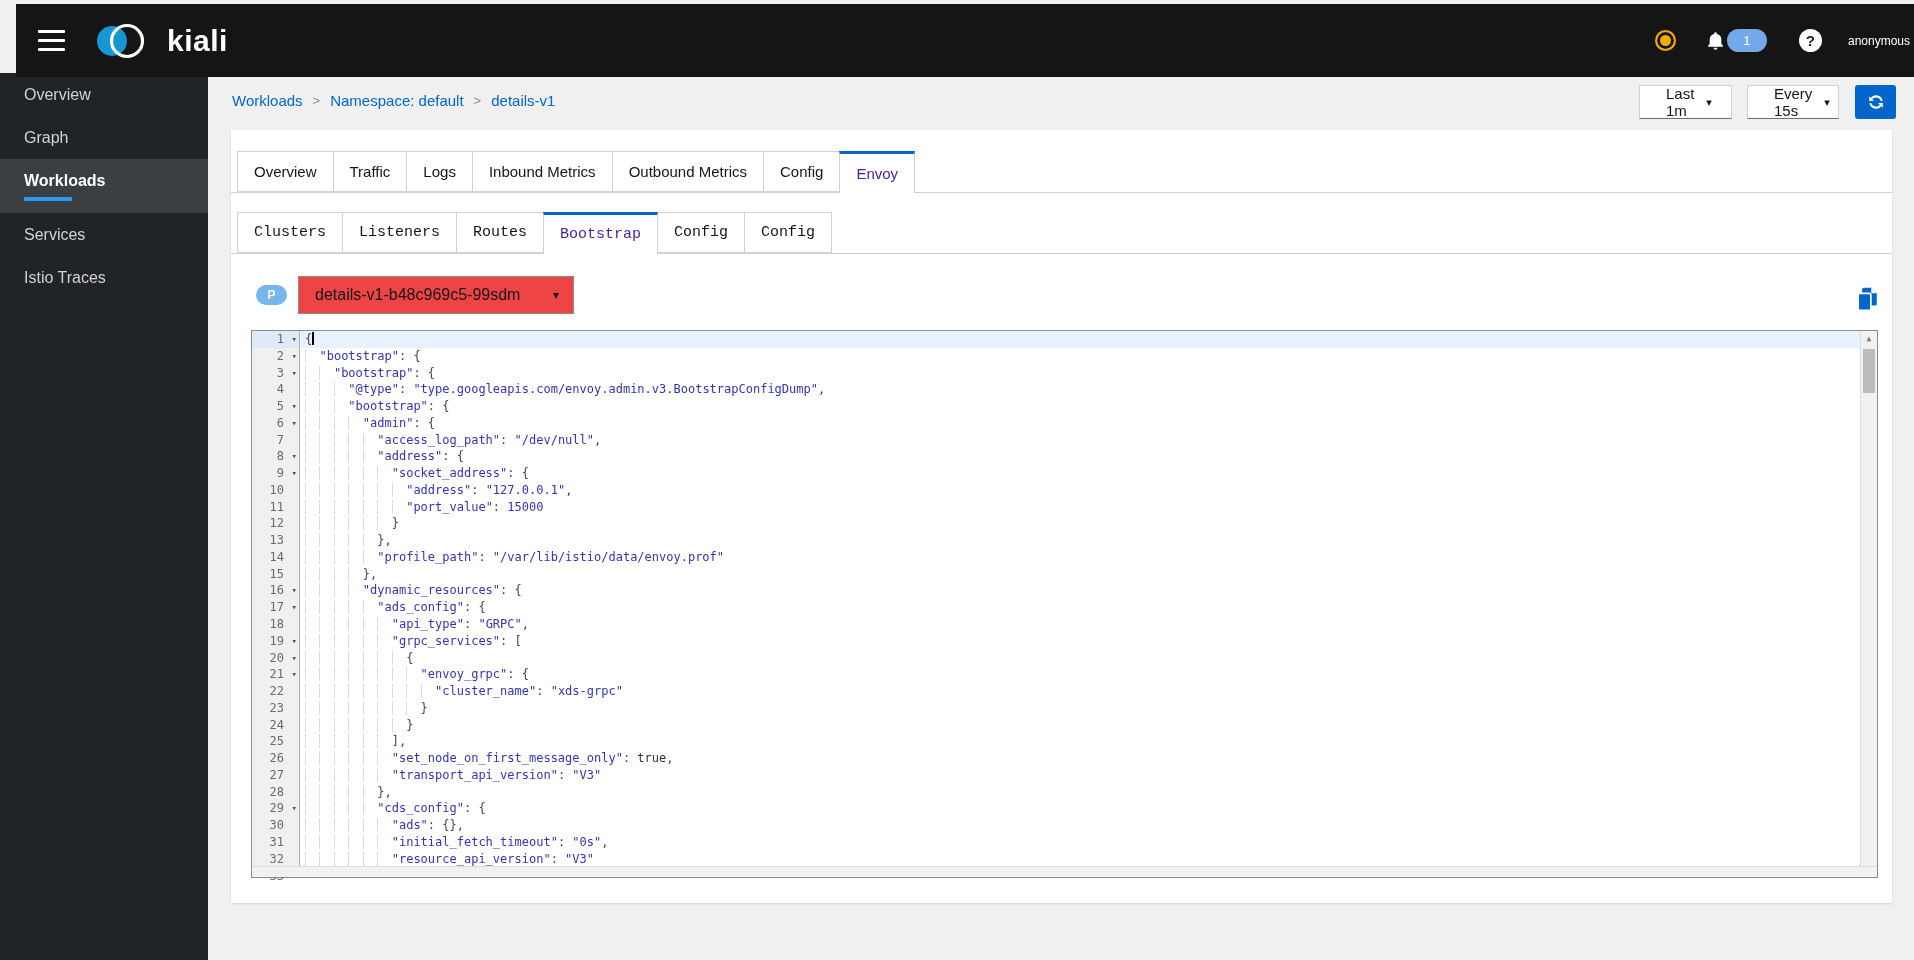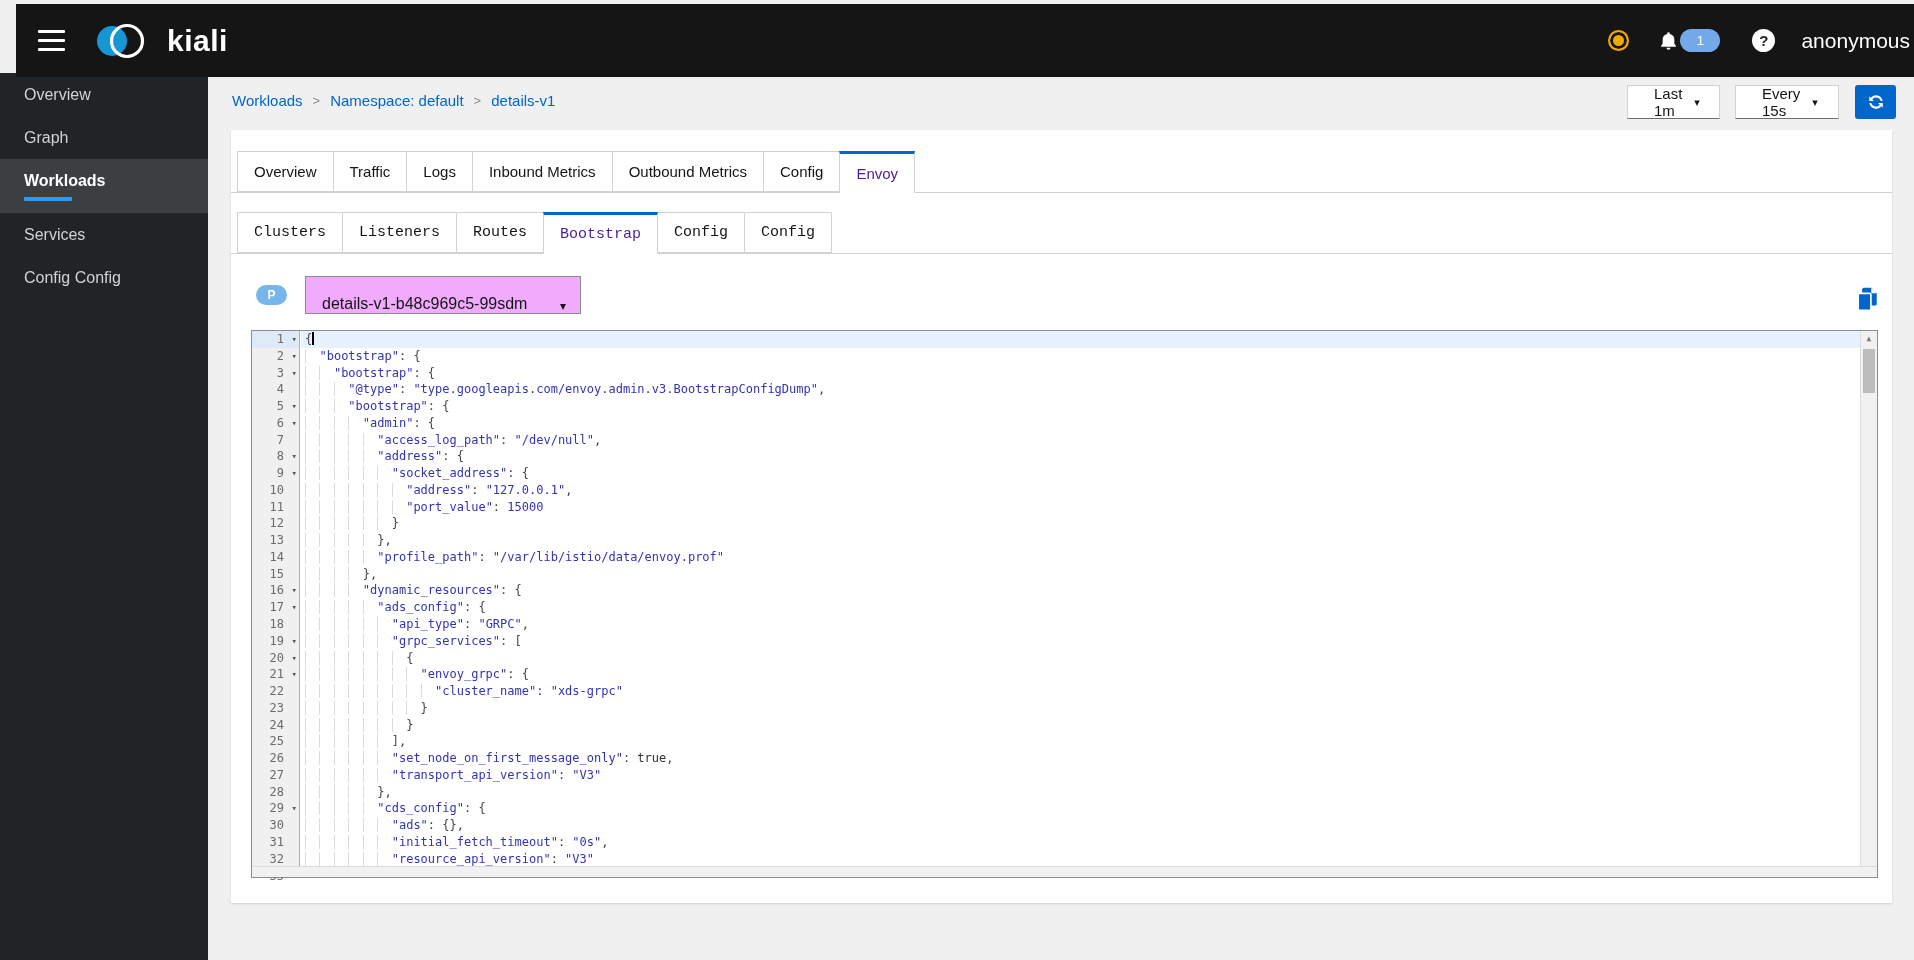--- a/index.html
+++ b/index.html
@@ -18,61 +18,61 @@
   .brand-text { color:#fff; font-size:30px; font-weight:bold; margin-left:8px; letter-spacing:.5px; }
   .mast-right { margin-left:auto; margin-right:20px; display:flex; align-items:center; }
   .status-dot { width:21px; height:21px; border-radius:50%; border:2px solid #f0ab00;
                 background:#f0ab00; box-shadow:inset 0 0 0 3px #151515; cursor:pointer; }
   .bell-wrap { display:flex; align-items:center; margin-left:30px; cursor:pointer; }
   .notif-badge { min-width:40px; height:23px; background:#73a9e8; border-radius:12px; color:#fff;
                  font-size:13px; display:flex; align-items:center; justify-content:center; margin-left:2px; }
   .help-btn { width:23px; height:23px; border-radius:50%; background:#fff; color:#1b1d21;
               font-weight:bold; font-size:15px; display:flex; align-items:center; justify-content:center;
               margin-left:32px; cursor:pointer; }
-  .user-label { color:#fff; font-size:21px; margin-left:26px; }
+  .user-label { color:#fff; font-size:12px; margin-left:26px; }
 
   
   .sidebar { position:absolute; left:0; top:73px; width:208px; height:887px; background:#212427; }
   .nav-item { padding:13px 10px 12px 24px; color:#d2d2d2; font-size:16px; cursor:pointer; }
   .nav-item.active { background:#3c3f42; color:#fff; font-weight:bold; }
   .nav-underline { width:48px; height:4px; background:#2b9af3; margin-top:7px; border-radius:1px; }
 
   
   .breadcrumb { position:absolute; left:232px; top:92px; font-size:15px; display:flex; align-items:center; }
   .crumb { color:#0066cc; text-decoration:none; cursor:pointer; }
   .crumb-sep { color:#8a8d90; margin:0 10px; font-size:13px; }
   .toolbar { position:absolute; top:85px; right:18px; display:flex; align-items:center; }
   .pf-select { height:34px; background:#fff; border:1px solid #d2d2d2; border-bottom-color:#6a6e73;
                display:flex; align-items:center; justify-content:space-between;
                font-size:15px; color:#151515; padding:0 26px; cursor:pointer; }
   .pf-select .caret { font-size:11px; color:#151515; margin-left:12px; }
   .sel-duration { width:93px; }
-  .sel-refresh  { width:104px; margin-left:15px; }
+  .sel-refresh  { width:92px; margin-left:15px; }
   .refresh-btn { width:41px; height:34px; background:#0066cc; border:none; border-radius:3px;
                  margin-left:16px; display:flex; align-items:center; justify-content:center; cursor:pointer; }
 
   
   .card { position:absolute; left:231px; top:130px; width:1661px; height:773px; background:#fff;
           box-shadow:0 1px 2px rgba(3,3,3,.12); }
 
   .tabbar { position:absolute; left:0; right:0; display:flex; align-items:flex-end;
             padding-left:6px; border-bottom:1px solid #d2d2d2; height:42px; }
   .tabbar1 { top:21px; } .tabbar2 { top:82px;font-family:Liberation Mono, monospace; }
   .tab { height:41px; border:1px solid #d2d2d2; background:#fff; color:#151515; font-size:15px;
          display:flex; align-items:center; padding:0 16px; cursor:pointer; position:relative; }
   .tab + .tab { margin-left:-1px; }
   .tab.active { border-top:3px solid #0066cc; border-bottom:none; color:#4c1d95;
                 height:42px; margin-bottom:-1px; z-index:2; background:#fff; }
 
   
   .pod-row { position:absolute; left:25px; top:146px; display:flex; align-items:center; }
   .pod-badge { min-width:31px; height:20px; border-radius:10px; background:#77b5ed; color:#fff;
                font-size:12px; font-weight:bold; display:flex; align-items:center; justify-content:center; }
-  .pod-select { margin-left:18px; width:276px; height:38px; background:#f0abfc; border:1px solid #8a8d90;
-                display:flex; align-items:flex-end; justify-content:space-between; padding:0 14px 0 16px;
+  .pod-select { margin-left:11px; width:276px; height:38px; background:#ef4444; border:1px solid #8a8d90;
+                display:flex; align-items:center; justify-content:space-between; padding:0 14px 0 16px;
                 font-size:16px; color:#151515; cursor:pointer; }
   .pod-select .caret { font-size:12px; }
   .copy-btn { position:absolute; top:155px; right:11px; width:28px; height:28px; border:none;
               background:transparent; cursor:pointer; display:flex; align-items:center; justify-content:center; }
 
   
   .editor { position:absolute; left:20px; top:200px; width:1627px; height:548px;
             border:1px solid #8a8d90; background:#fff; font-family:"DejaVu Sans Mono", monospace; }
   .gutter { position:absolute; left:0; top:0; bottom:11px; width:48px; background:#f0f0f0;
             border-right:1px solid #b0b0b0; }
@@ -124,21 +124,21 @@
       <span class="help-btn">?</span>
       <span class="user-label">anonymous</span>
     </div>
   </header>
 
   <nav class="sidebar">
       <div class="nav-item"><span>Overview</span></div>
       <div class="nav-item"><span>Graph</span></div>
       <div class="nav-item active"><span>Workloads</span><div class="nav-underline"></div></div>
       <div class="nav-item"><span>Services</span></div>
-      <div class="nav-item"><span>Config Config</span></div>
+      <div class="nav-item"><span>Istio Traces</span></div>
     </nav>
 
   <div class="breadcrumb">
       <a class="crumb">Workloads</a>
       <span class="crumb-sep">&gt;</span>
       <a class="crumb">Namespace: default</a>
       <span class="crumb-sep">&gt;</span>
       <a class="crumb">details-v1</a>
     </div>
 

